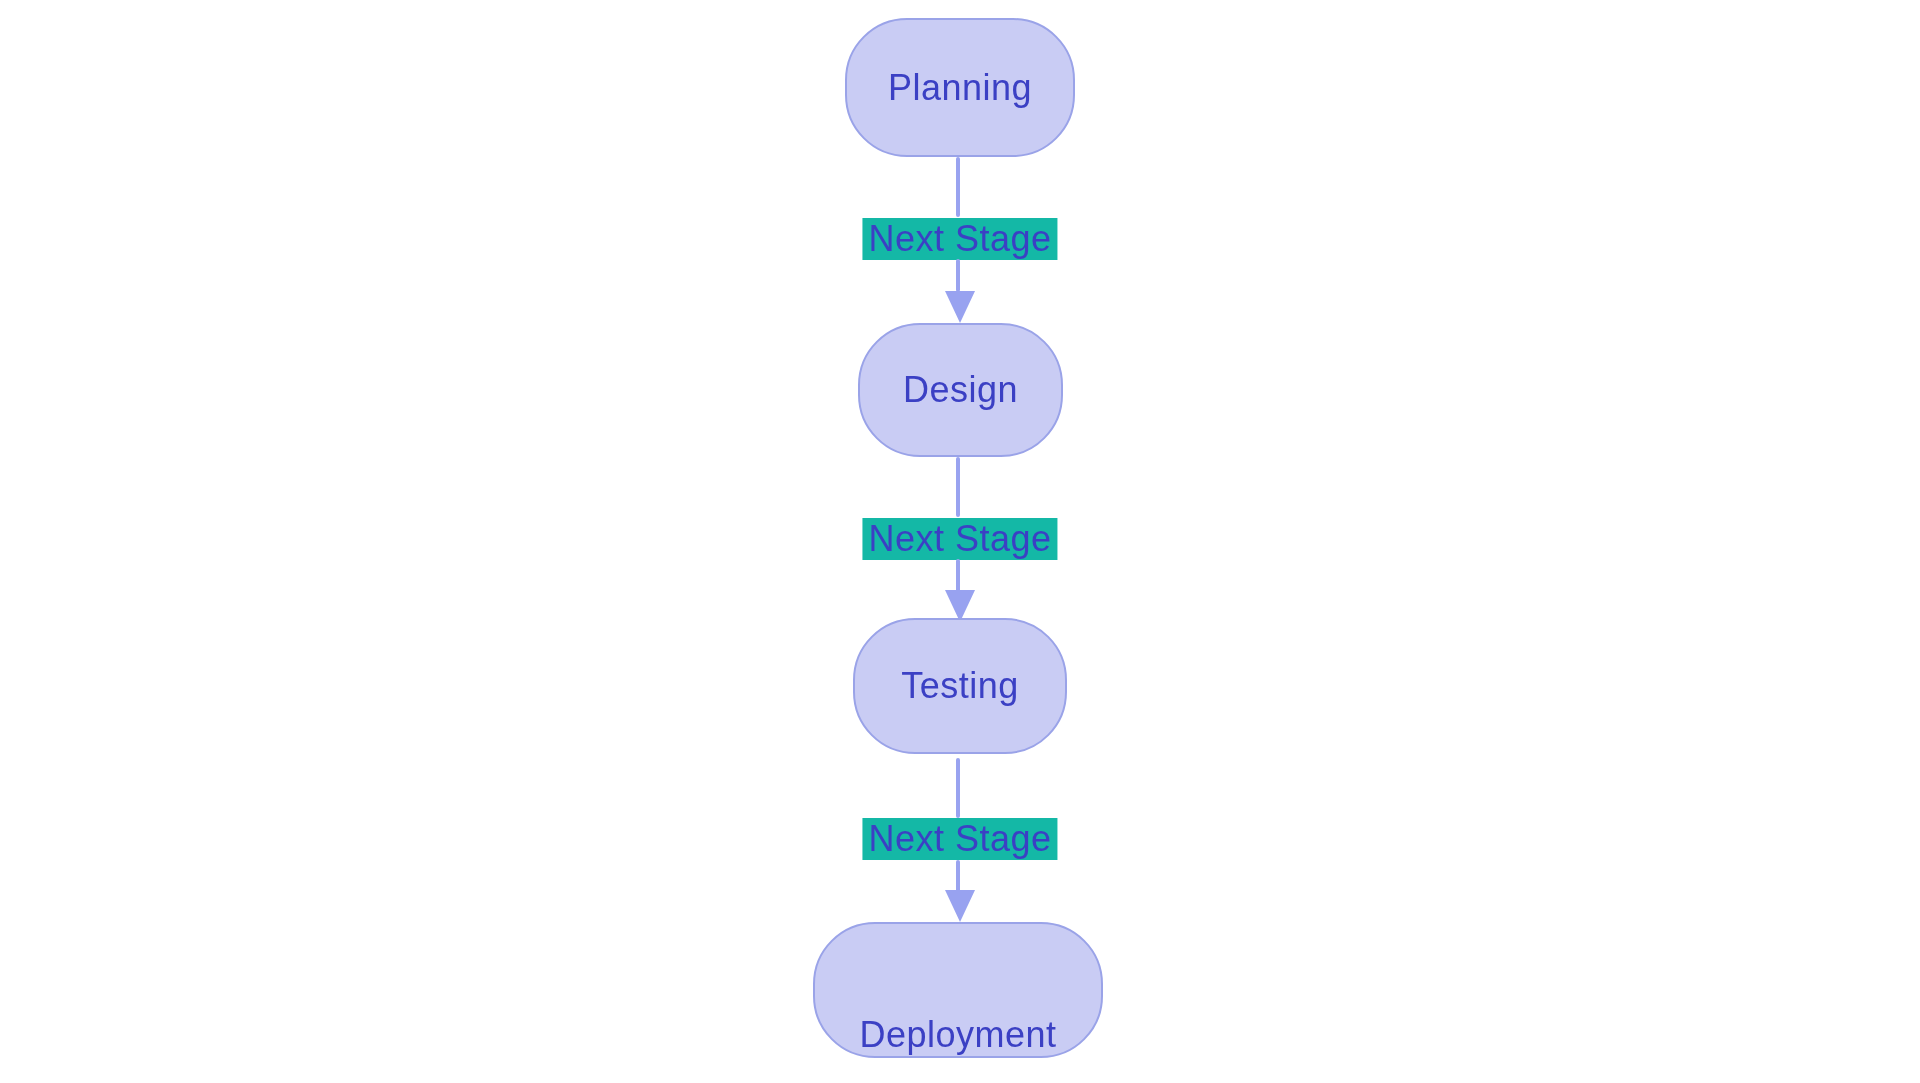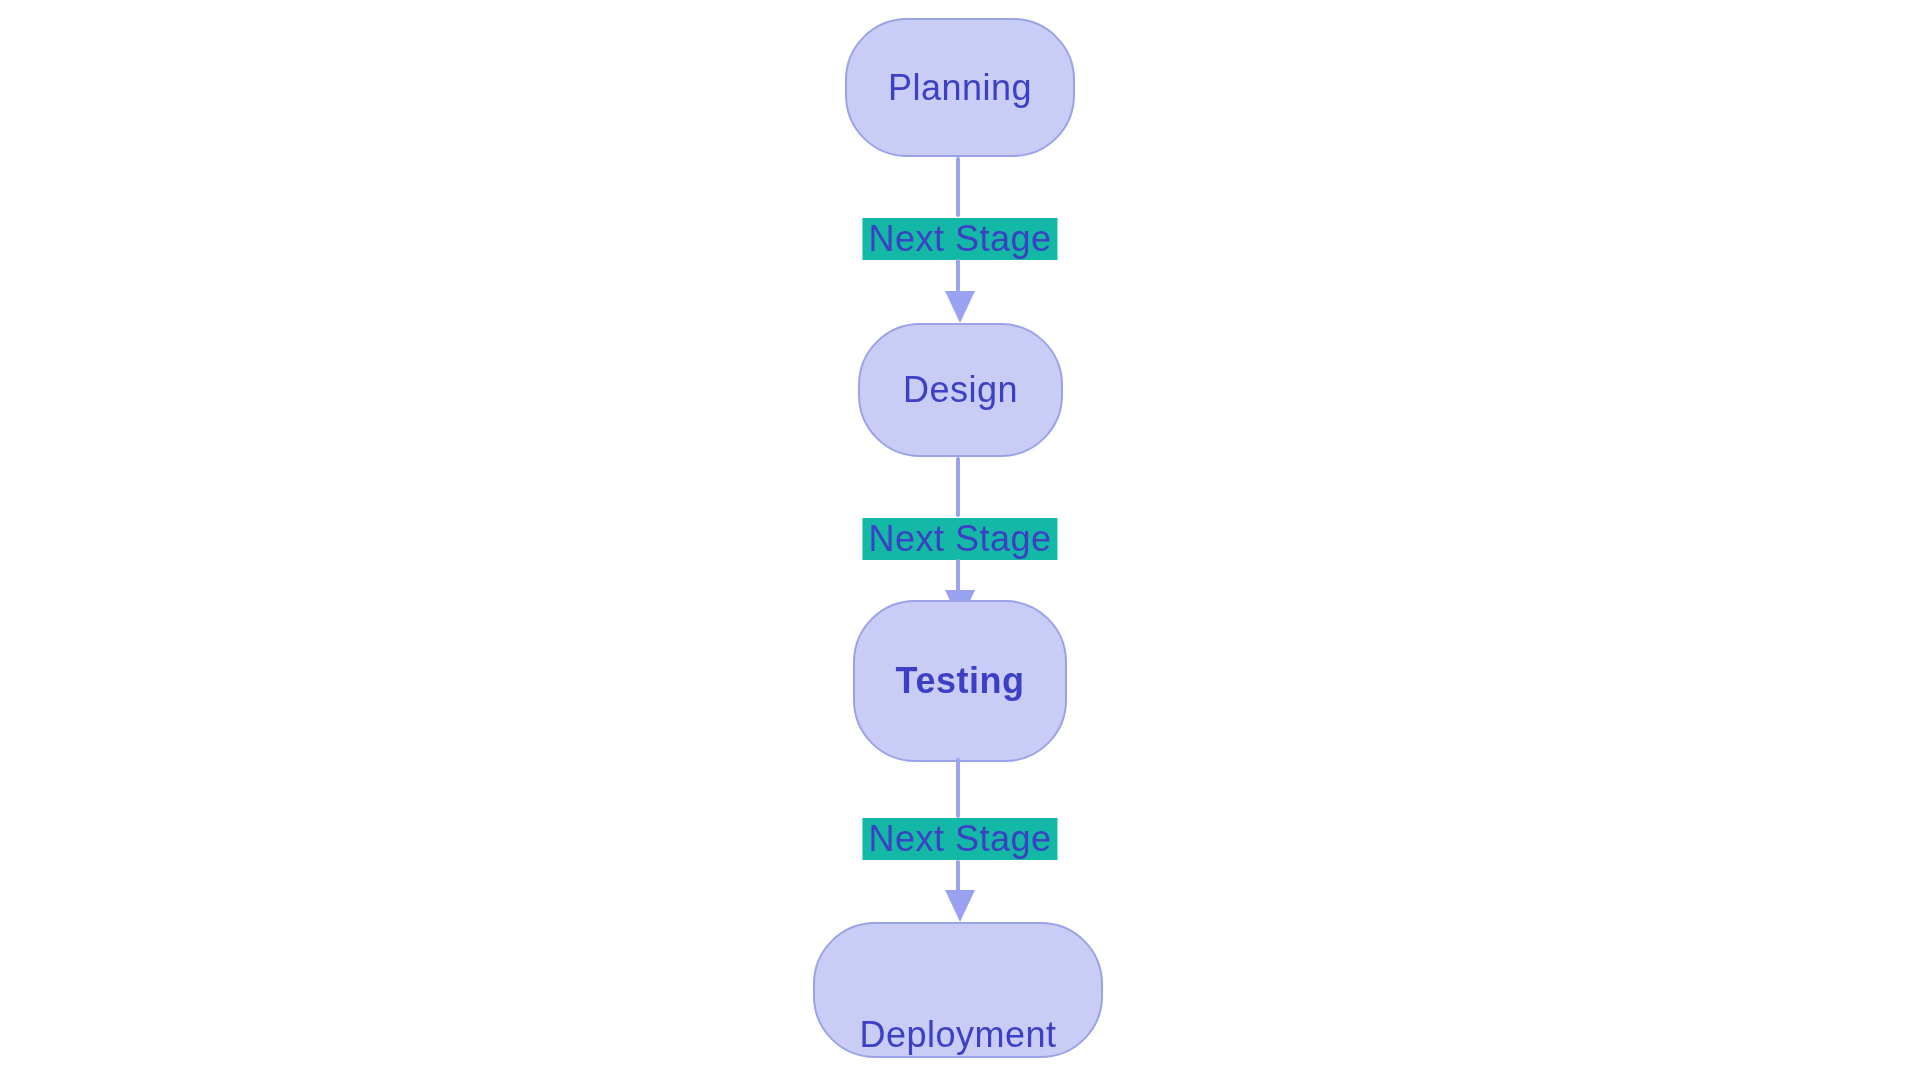--- a/index.html
+++ b/index.html
@@ -74,21 +74,21 @@
     <span>Design</span>
   </div>
 
   <div>
     <div class="edge-seg" style="left:956px; top:457px; height:60px;"></div>
     <div class="edge-label" style="left:960px; top:518px;">Next Stage</div>
     <div class="edge-seg" style="left:956px; top:559px; height:33px;"></div>
     <div class="arrowhead" style="left:945px; top:590px;"></div>
   </div>
 
-  <div class="node" style="left:853px; top:600px; width:214px; height:162px;font-weight:bold;">
+  <div class="node" style="left:853px; top:618px; width:214px; height:136px;">
     <span>Testing</span>
   </div>
 
   <div>
     <div class="edge-seg" style="left:956px; top:758px; height:60px;"></div>
     <div class="edge-label" style="left:960px; top:818px;">Next Stage</div>
     <div class="edge-seg" style="left:956px; top:860px; height:33px;"></div>
     <div class="arrowhead" style="left:945px; top:890px;"></div>
   </div>
 

